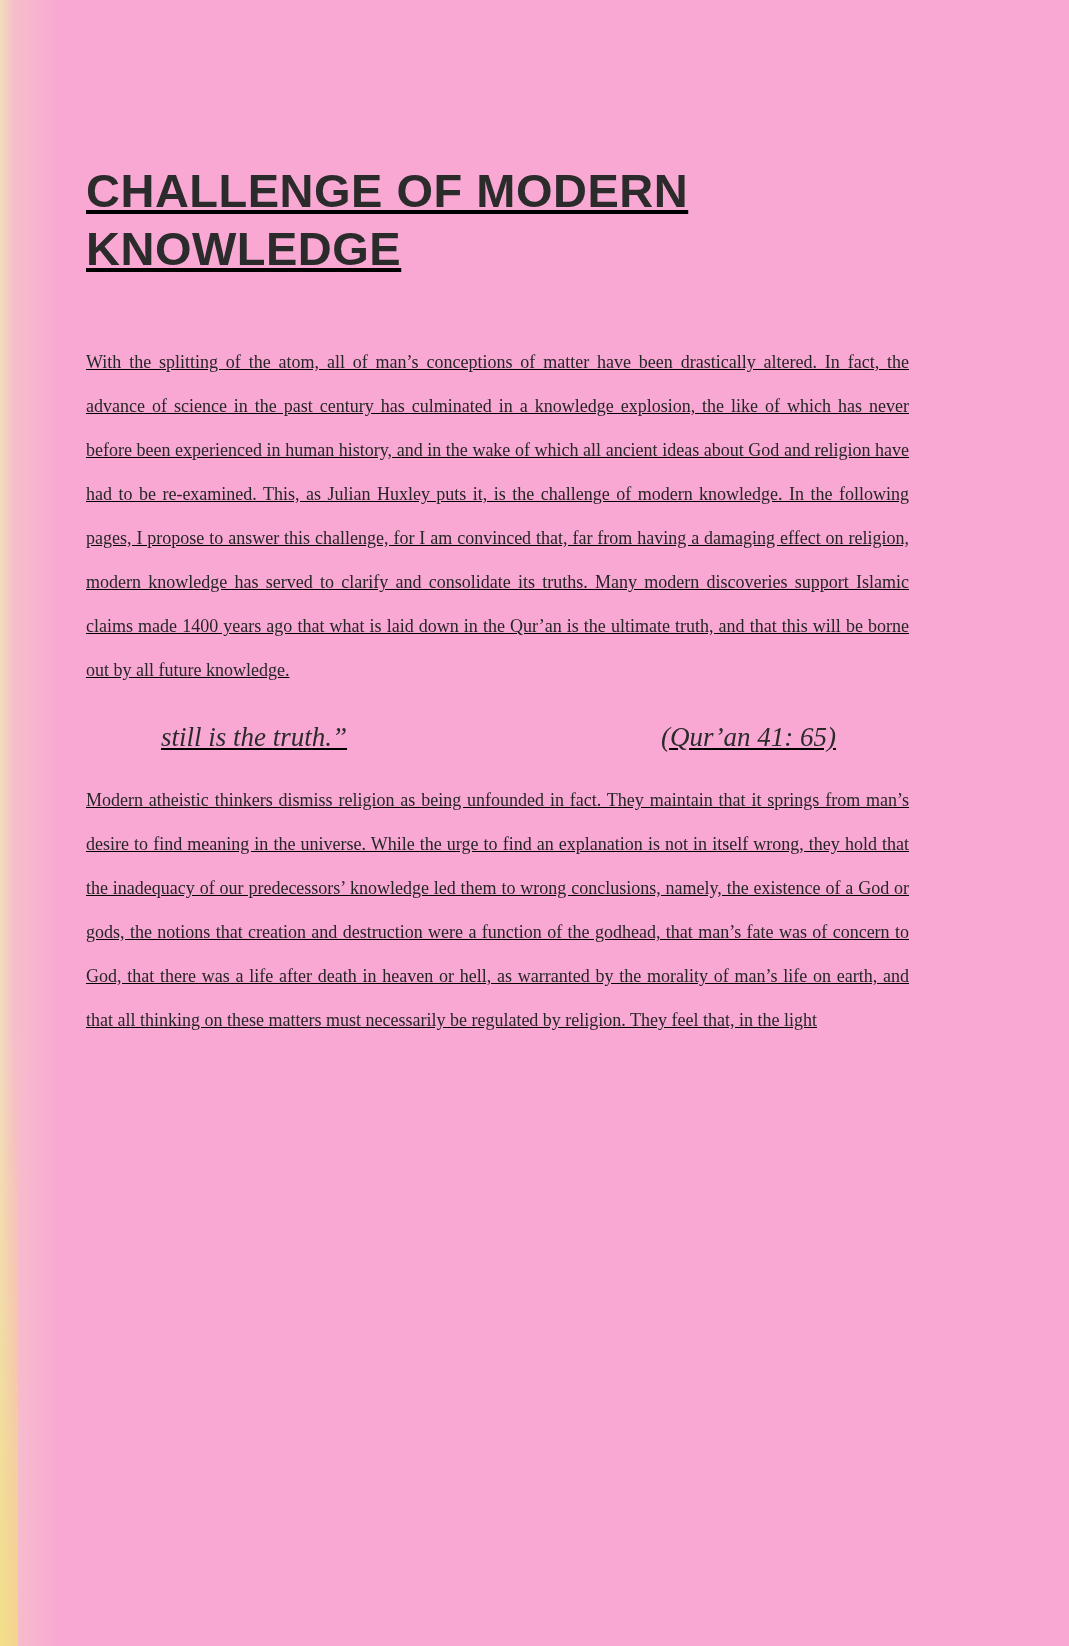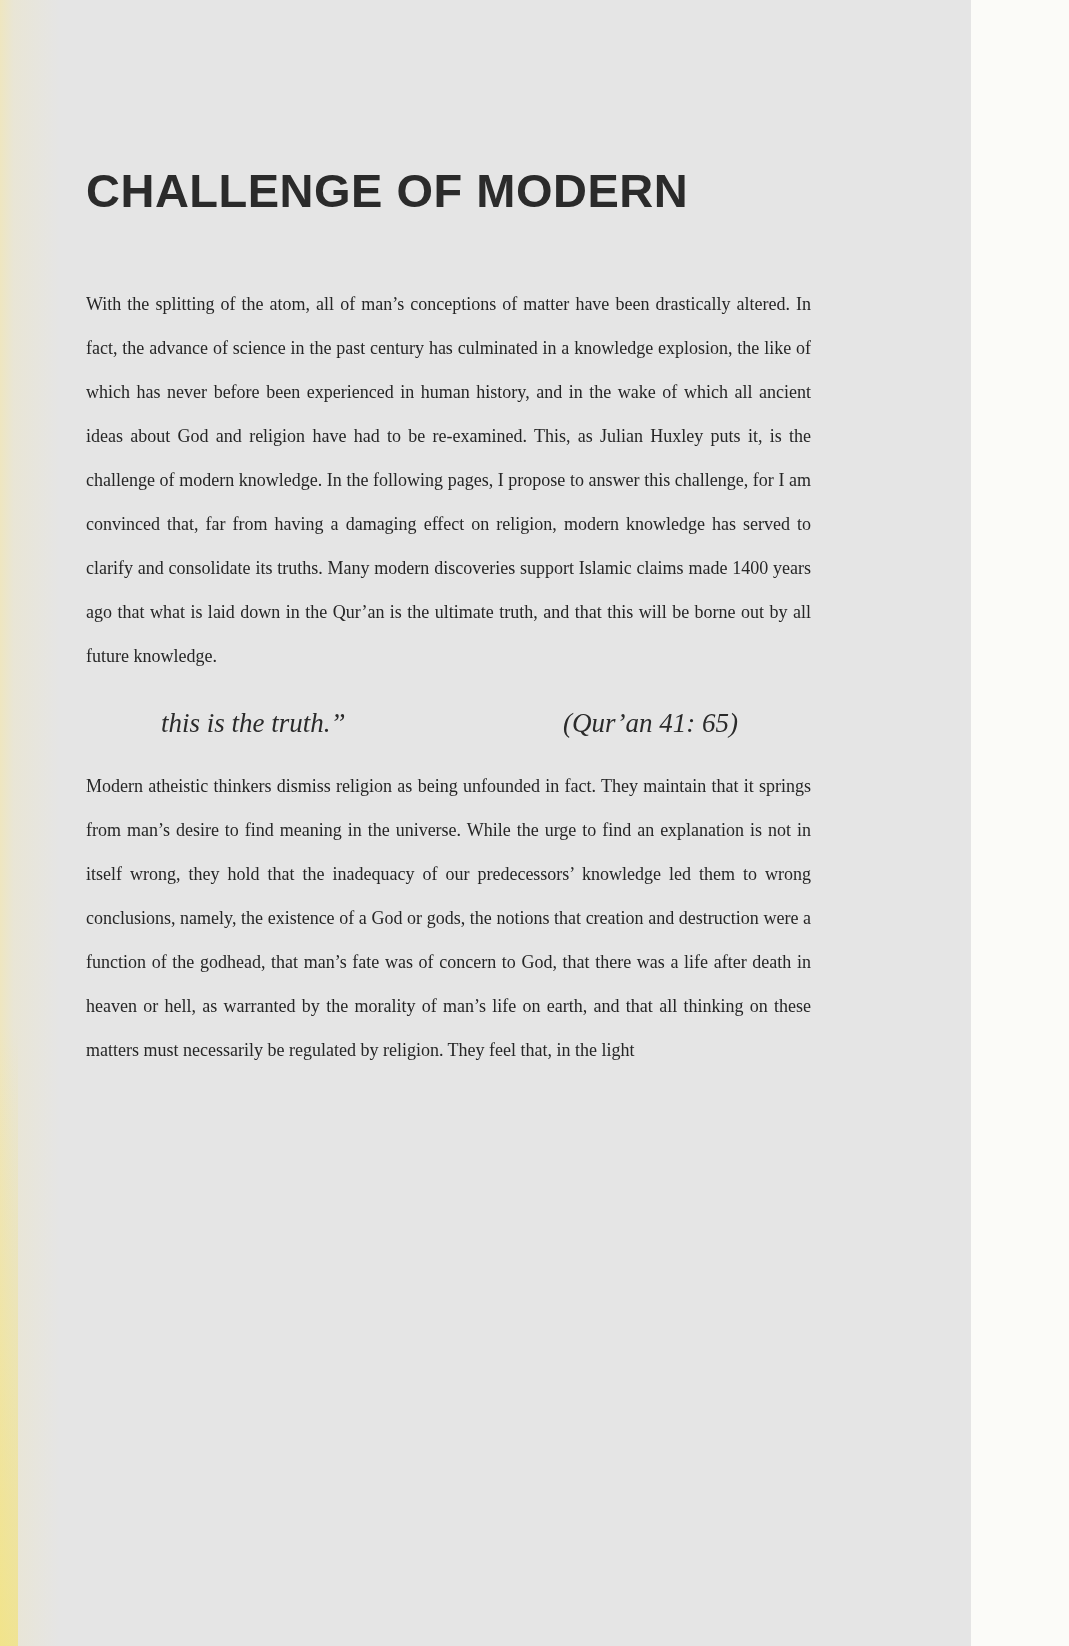--- a/index.html
+++ b/index.html
@@ -6,23 +6,24 @@
 
   html, body {
     width: 1069px;
     height: 1646px;
     background: #fbfbf8;
     overflow: hidden;
   }
 
   .page {
     position: relative;
-    width: 971px;
+    width: 1069px;
     height: 1646px;
-    background: #e5e5e5;
+    background: #f9a8d4;
+    text-decoration: underline;
   }
 
   
   .scan-edge {
     position: absolute;
     left: 0; top: 0; bottom: 0;
     width: 70px;
     pointer-events: none;
     background: linear-gradient(
       to right,
@@ -92,27 +93,28 @@
 </head>
 <body>
 
 <div class="page">
   <div class="scan-edge"></div>
 
   <div class="content">
 
     <h1 class="title">
       <span>CHALLENGE OF MODERN</span>
+      <span>KNOWLEDGE</span>
     </h1>
 
     <p class="body-para">With the splitting of the atom, all of man’s conceptions of matter have been drastically altered. In fact, the advance of science in the past century has culminated in a knowledge explosion, the like of which has never before been experienced in human history, and in the wake of which all ancient ideas about God and religion have had to be re-examined. This, as Julian Huxley puts it, is the challenge of modern knowledge. In the following pages, I propose to answer this challenge, for I am convinced that, far from having a damaging effect on religion, modern knowledge has served to clarify and consolidate its truths. Many modern discoveries support Islamic claims made 1400 years ago that what is laid down in the Qur’an is the ultimate truth, and that this will be borne out by all future knowledge.</p>
 
     <div class="quote">
       <div class="quote-last">
-        <span>this is the truth.”</span>
+        <span>still is the truth.”</span>
         <span>(Qur’an 41: 65)</span>
       </div>
     </div>
 
     <p class="body-para">Modern atheistic thinkers dismiss religion as being unfounded in fact. They maintain that it springs from man’s desire to find meaning in the universe. While the urge to find an explanation is not in itself wrong, they hold that the inadequacy of our predecessors’ knowledge led them to wrong conclusions, namely, the existence of a God or gods, the notions that creation and destruction were a function of the godhead, that man’s fate was of concern to God, that there was a life after death in heaven or hell, as warranted by the morality of man’s life on earth, and that all thinking on these matters must necessarily be regulated by religion. They feel that, in the light</p>
 
   </div>
 </div>
 
 </body></html>

